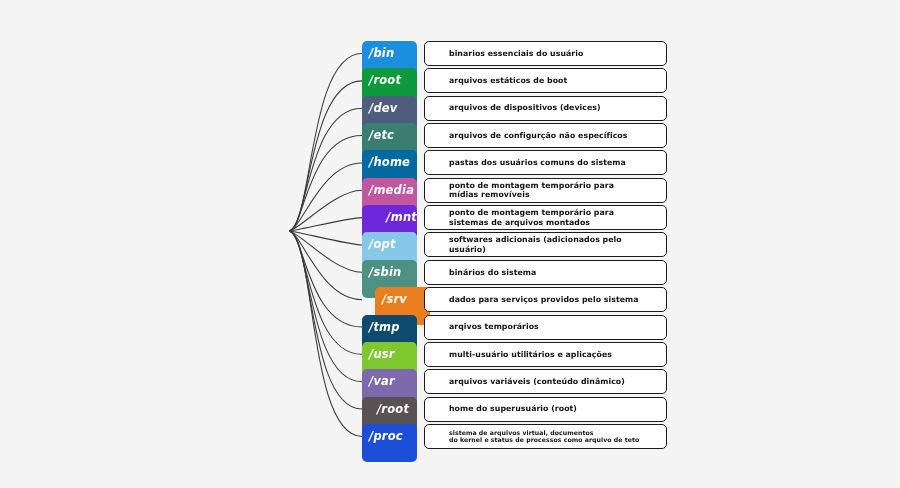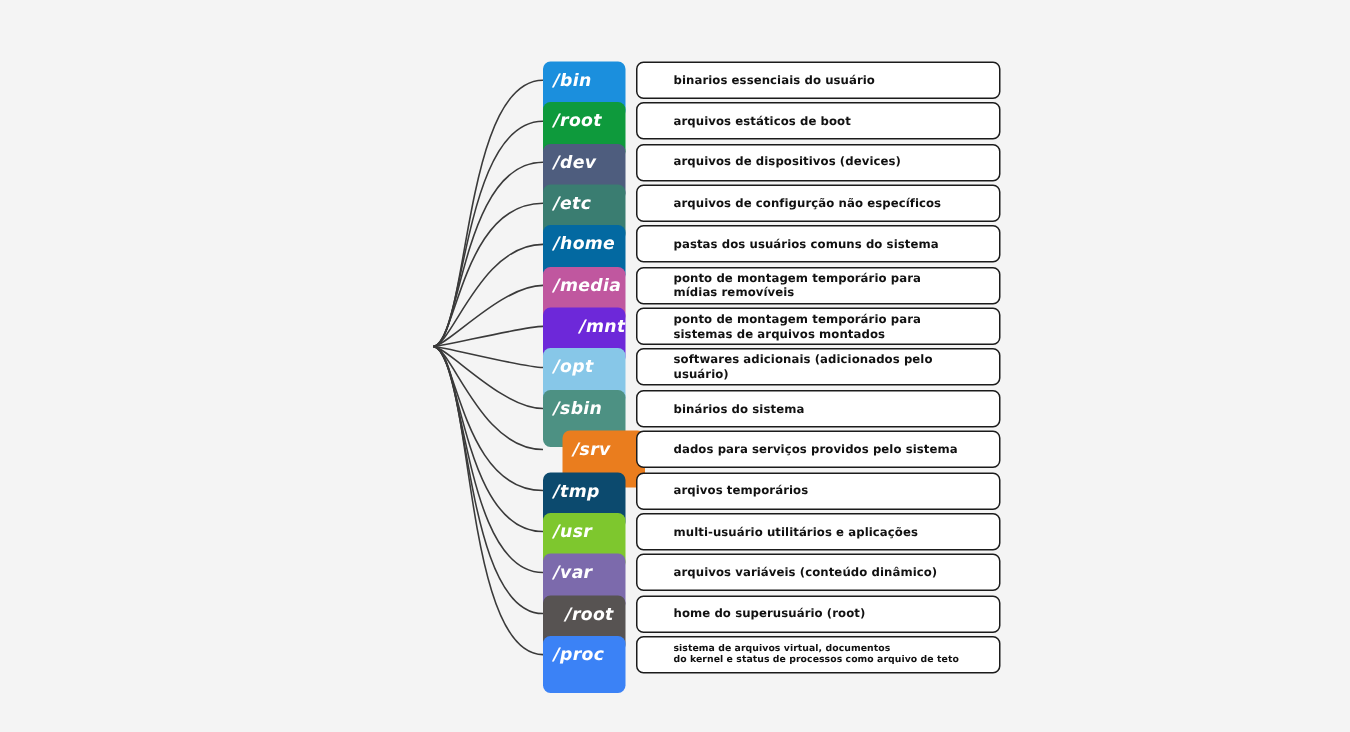--- a/index.html
+++ b/index.html
@@ -222,20 +222,20 @@
           <div class="desc-text">arquivos variáveis (conteúdo dinâmico)</div>
         </div>
       </div>
       <div class="row" style="top: 396.55px;">
         <div class="dir-chip" style="background: rgb(87, 83, 82); text-align: center;">/root</div>
         <div class="desc-box">
           <div class="desc-text">home do superusuário (root)</div>
         </div>
       </div>
       <div class="row" style="top: 423.9px;">
-        <div class="dir-chip" style="background: #3b82f6;">/proc</div>
+        <div class="dir-chip" style="background: #1d4ed8;">/proc</div>
         <div class="desc-box">
           <div class="desc-text tiny">sistema de arquivos virtual, documentos
 do kernel e status de processos como arquivo de teto</div>
         </div>
       </div>
     </div>
 </div>
 
 </body></html>

